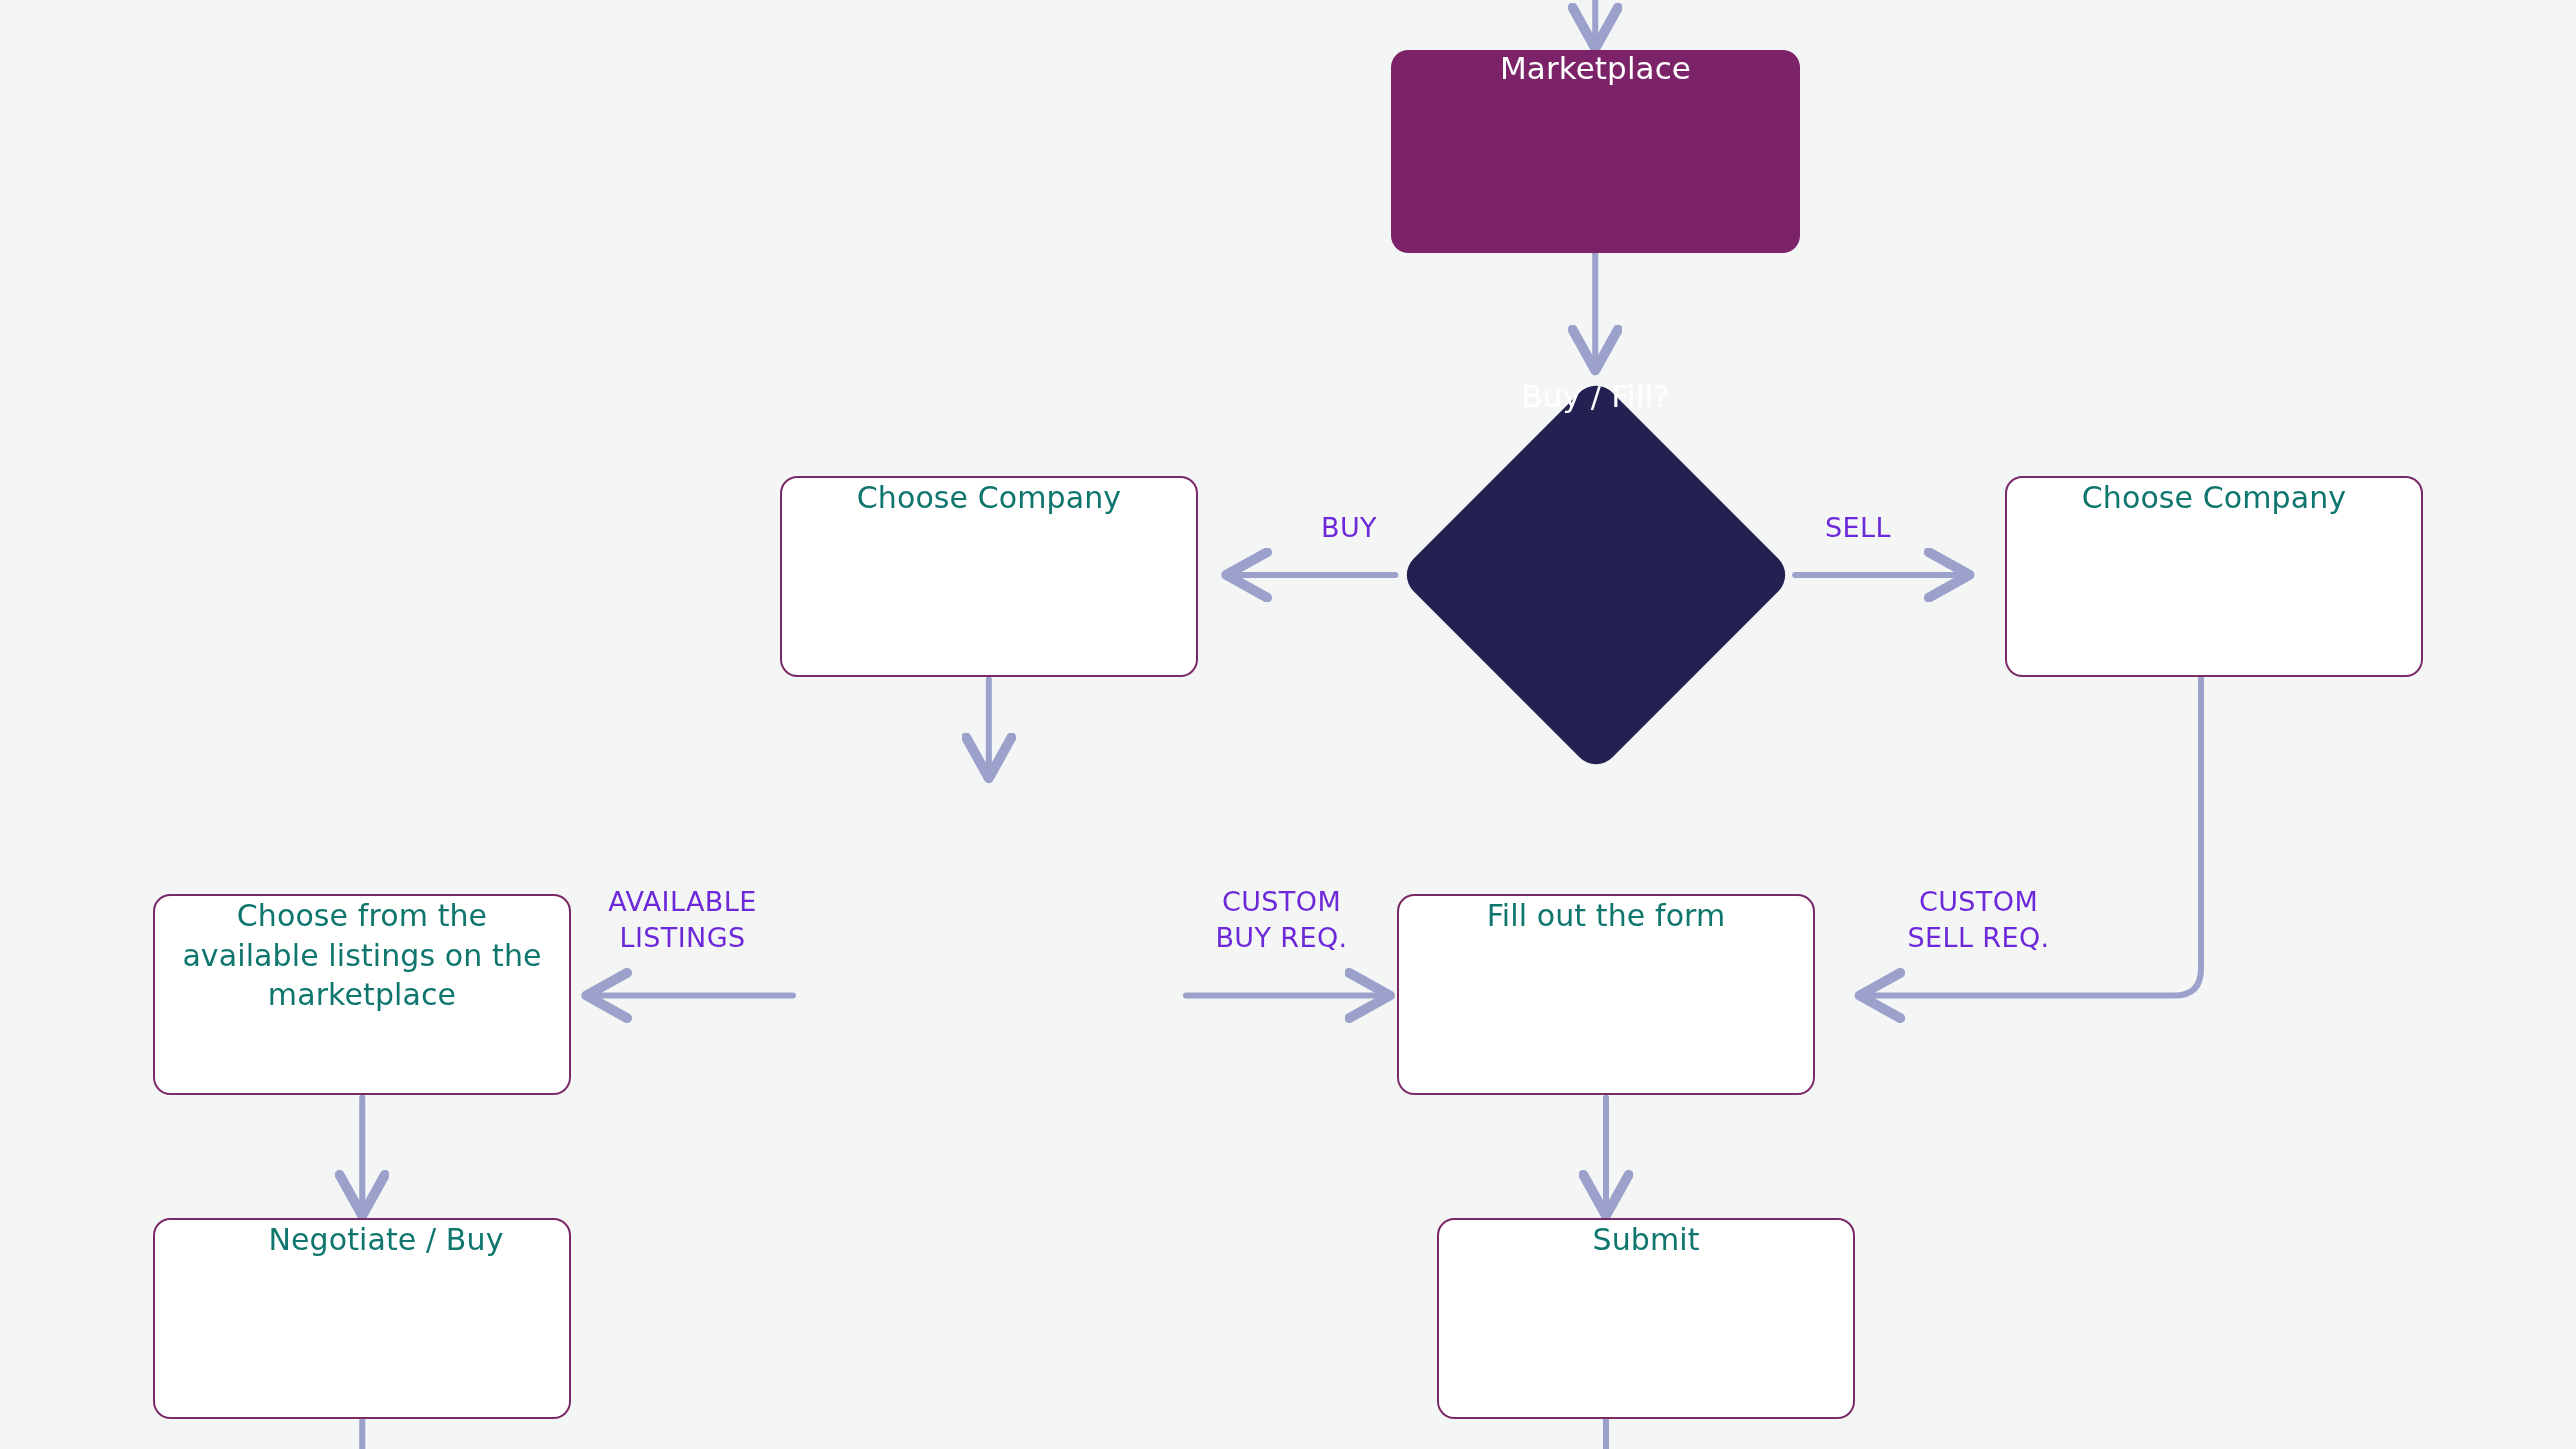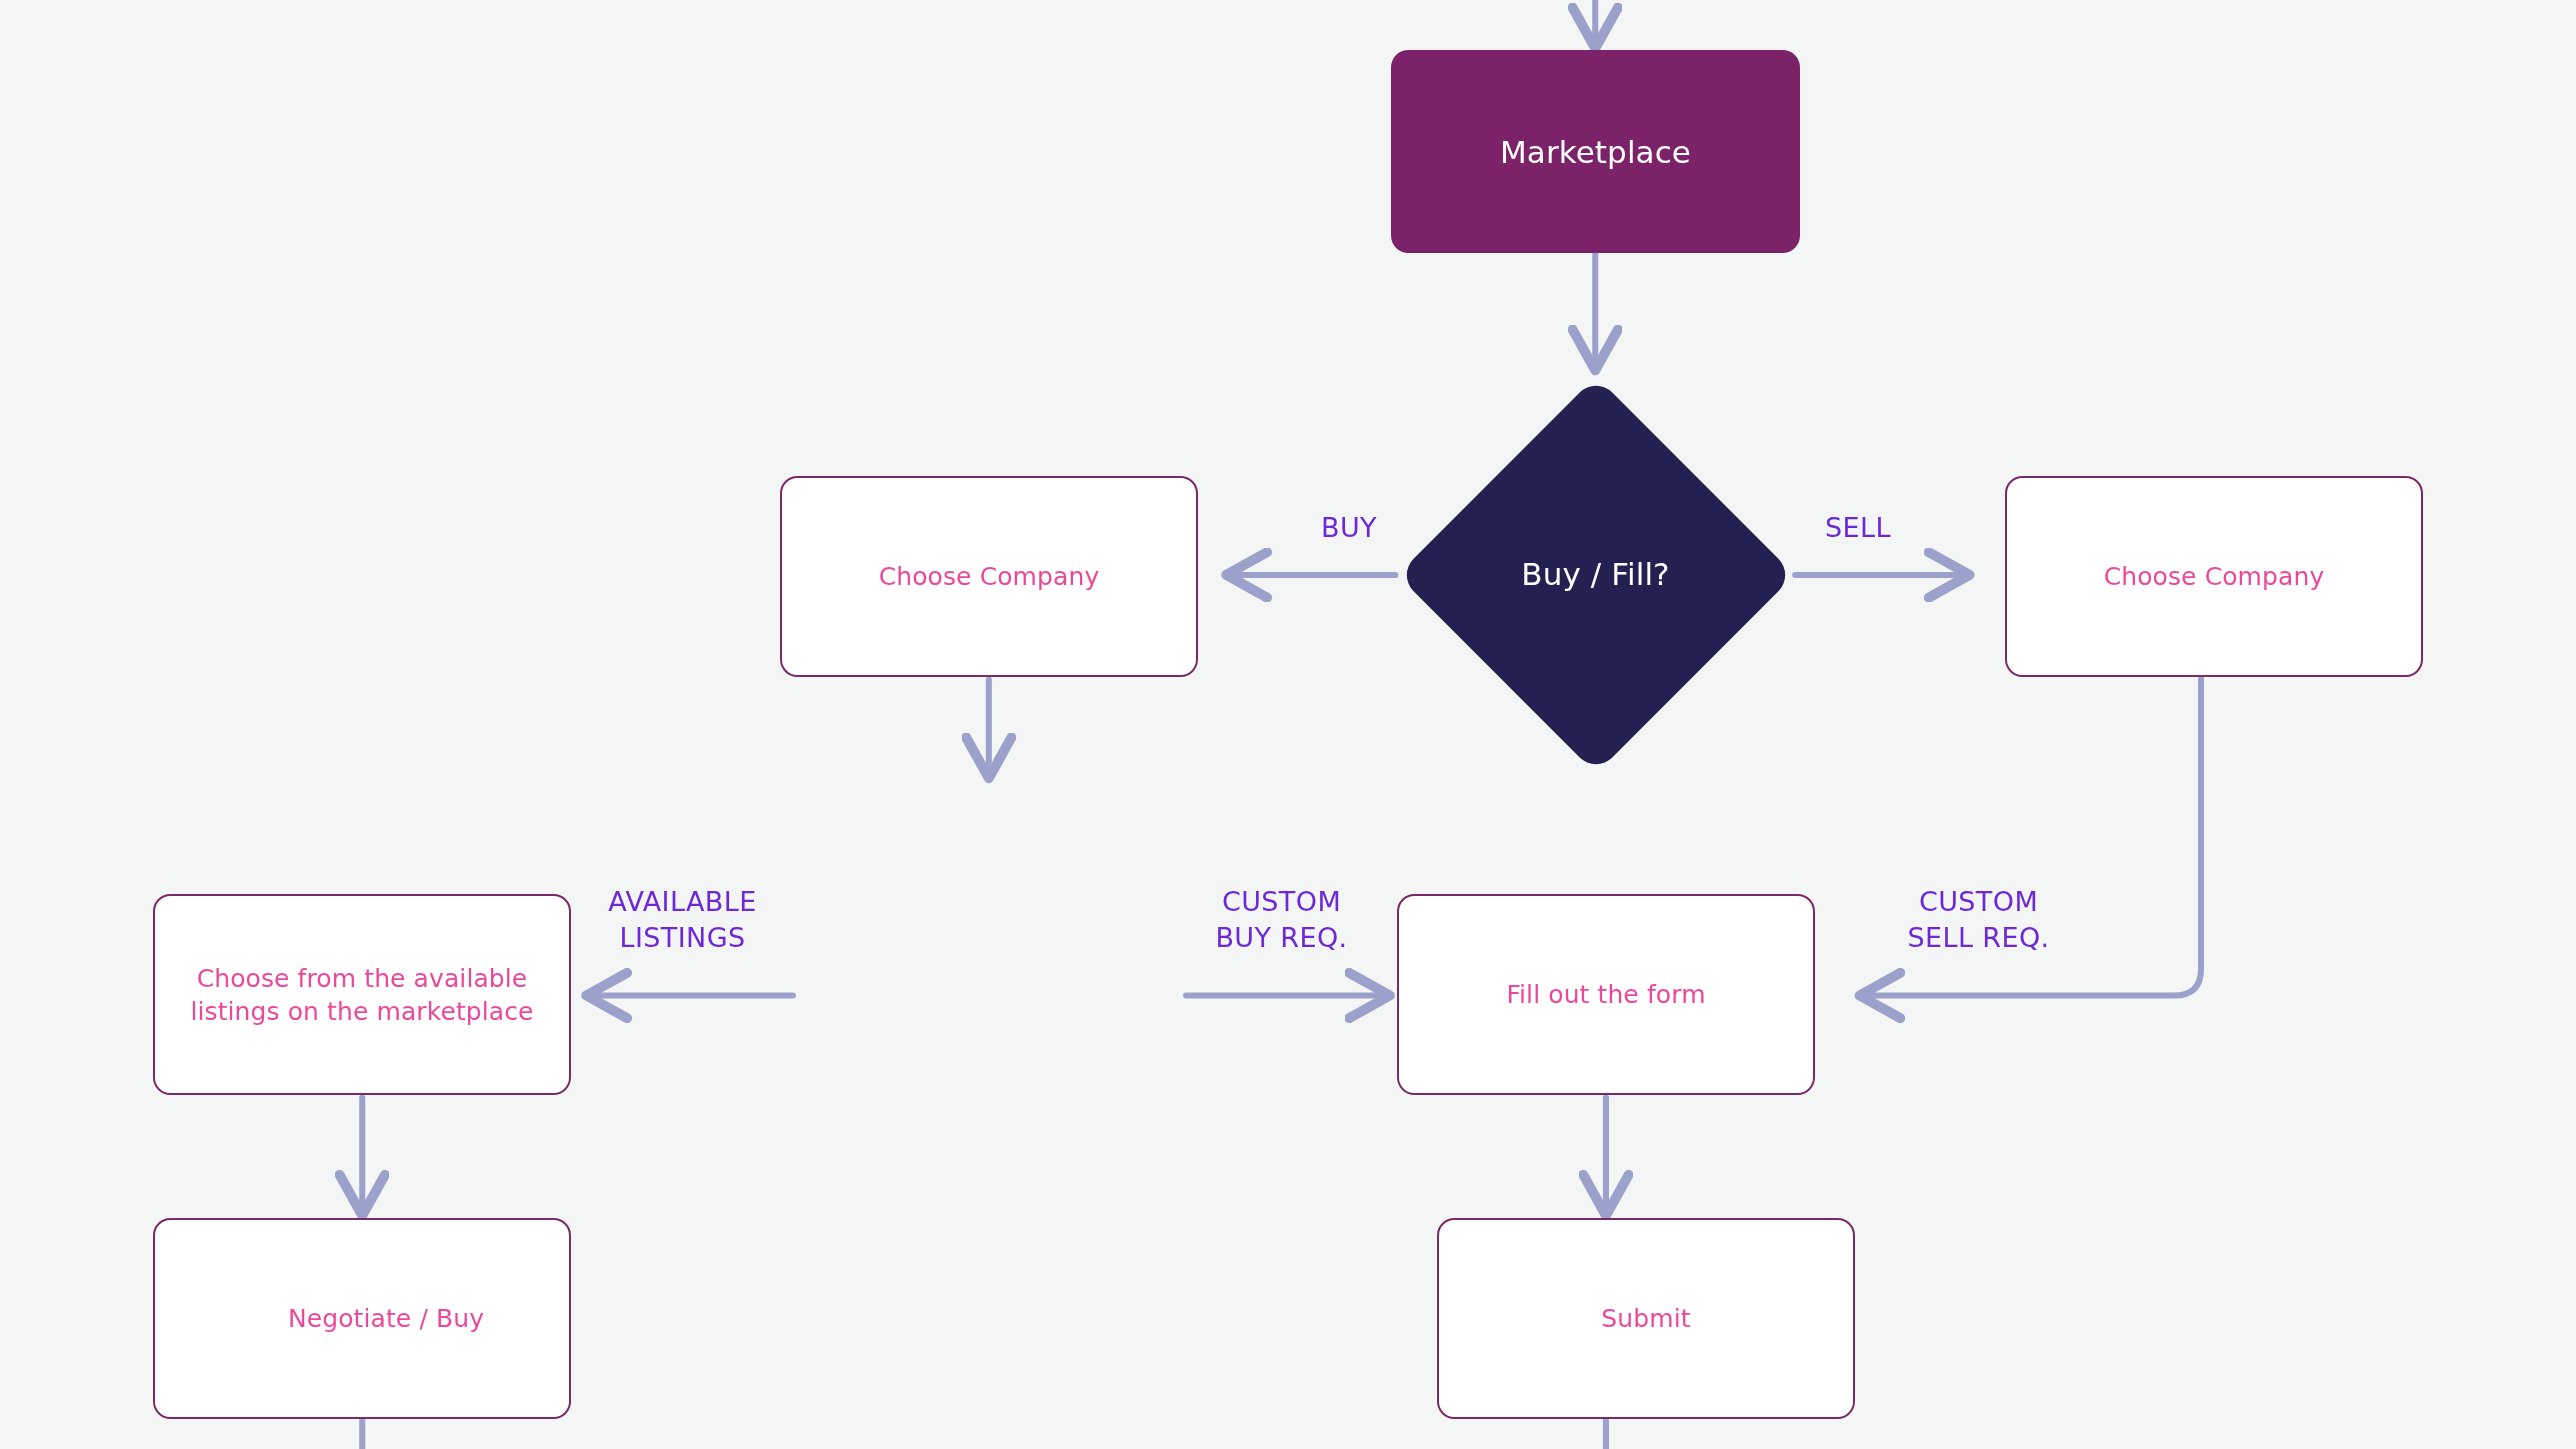--- a/index.html
+++ b/index.html
@@ -21,33 +21,32 @@
     width: 2576px;
     height: 1449px;
     pointer-events: none;
   }
 
   
   .node {
     position: absolute;
     box-sizing: border-box;
     display: flex;
-    align-items: center;
     justify-content: center;
     text-align: center;
   }
 
   .node.process {
     background: #ffffff;
     border: 2.7px solid #7b2a68;
     border-radius: 17.4px;
   }
   .node.process .node-label {
-    color: #ec4899;
-    font-size: 25px;
+    color: #0f766e;
+    font-size: 30px;
     line-height: 1.32;
     letter-spacing: 0.1px;
     padding: 0 17.4px;
   }
 
   .node.terminator {
     background: #7b2269;
     border-radius: 17.4px;
   }
   .node.terminator .node-label {

